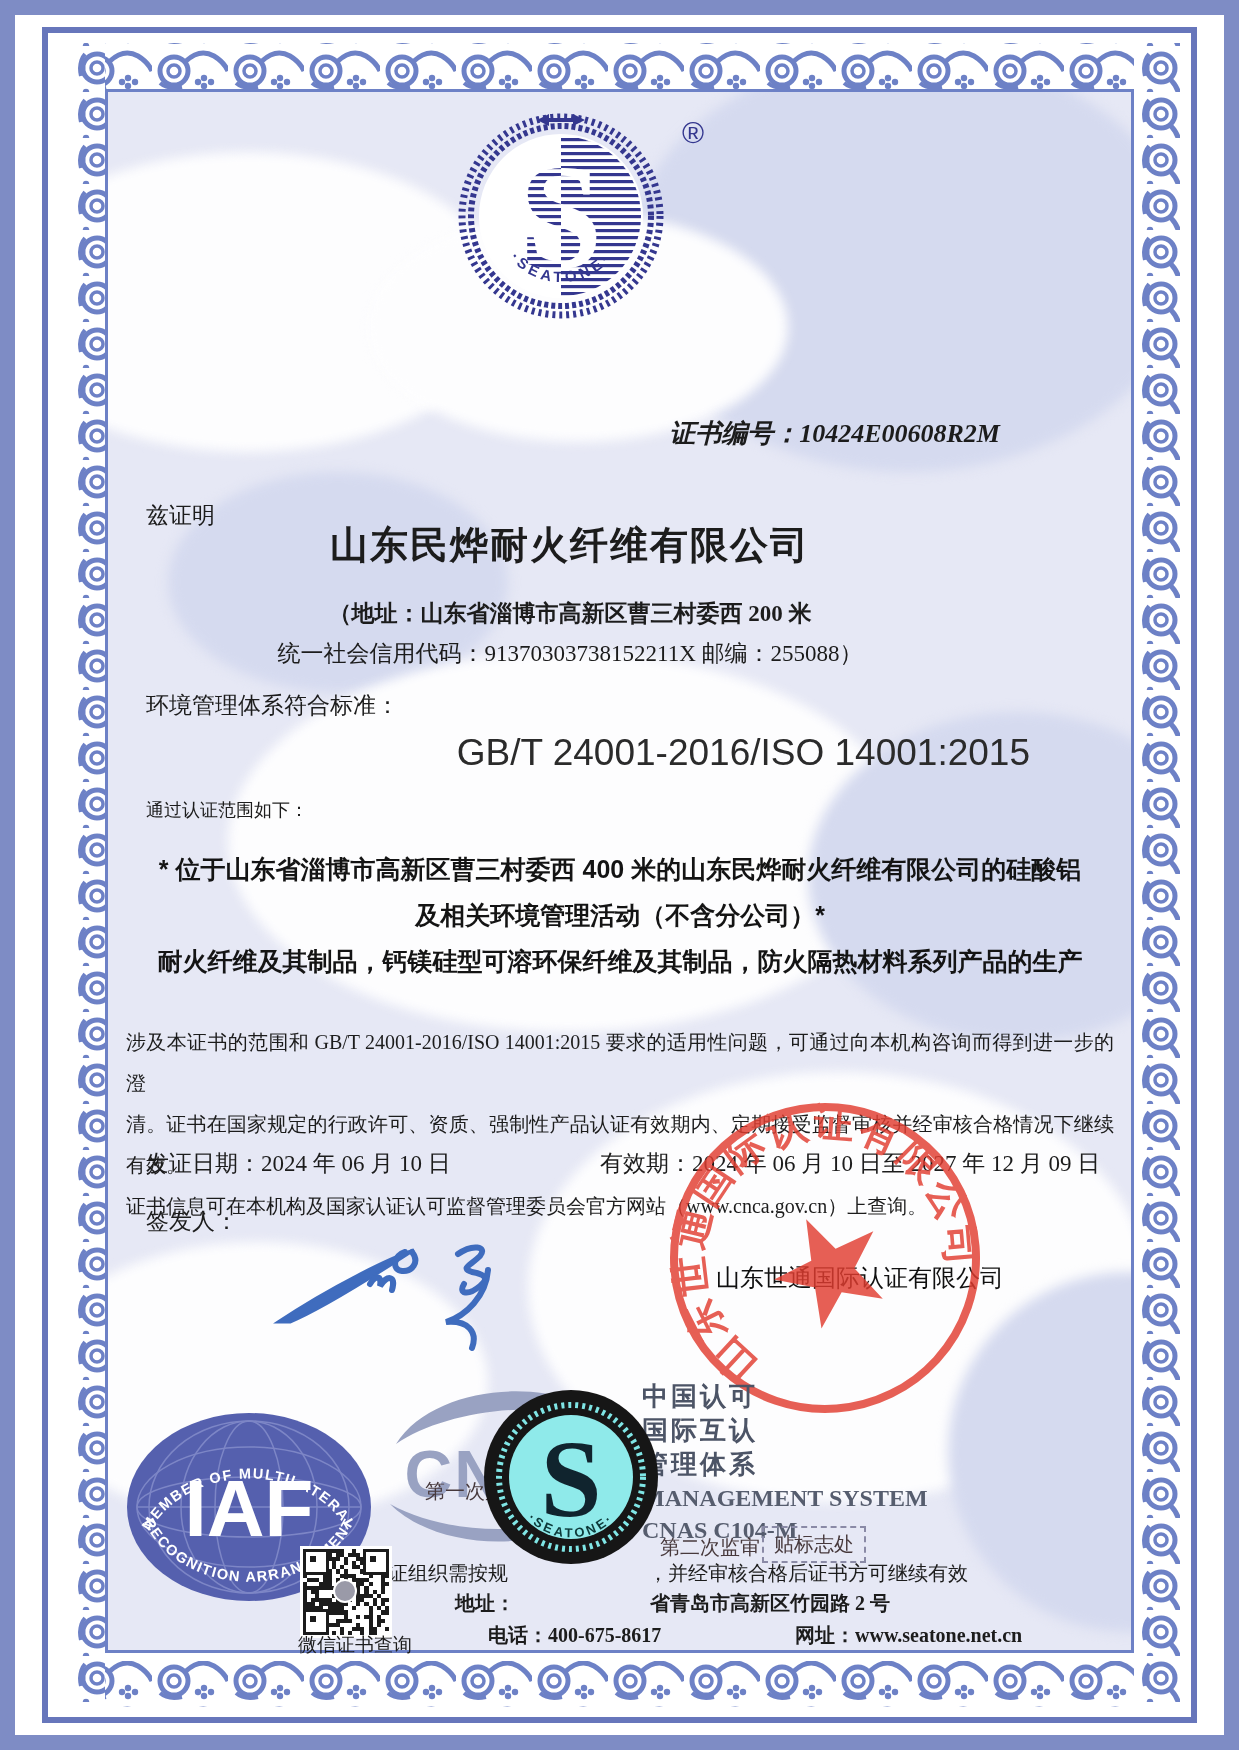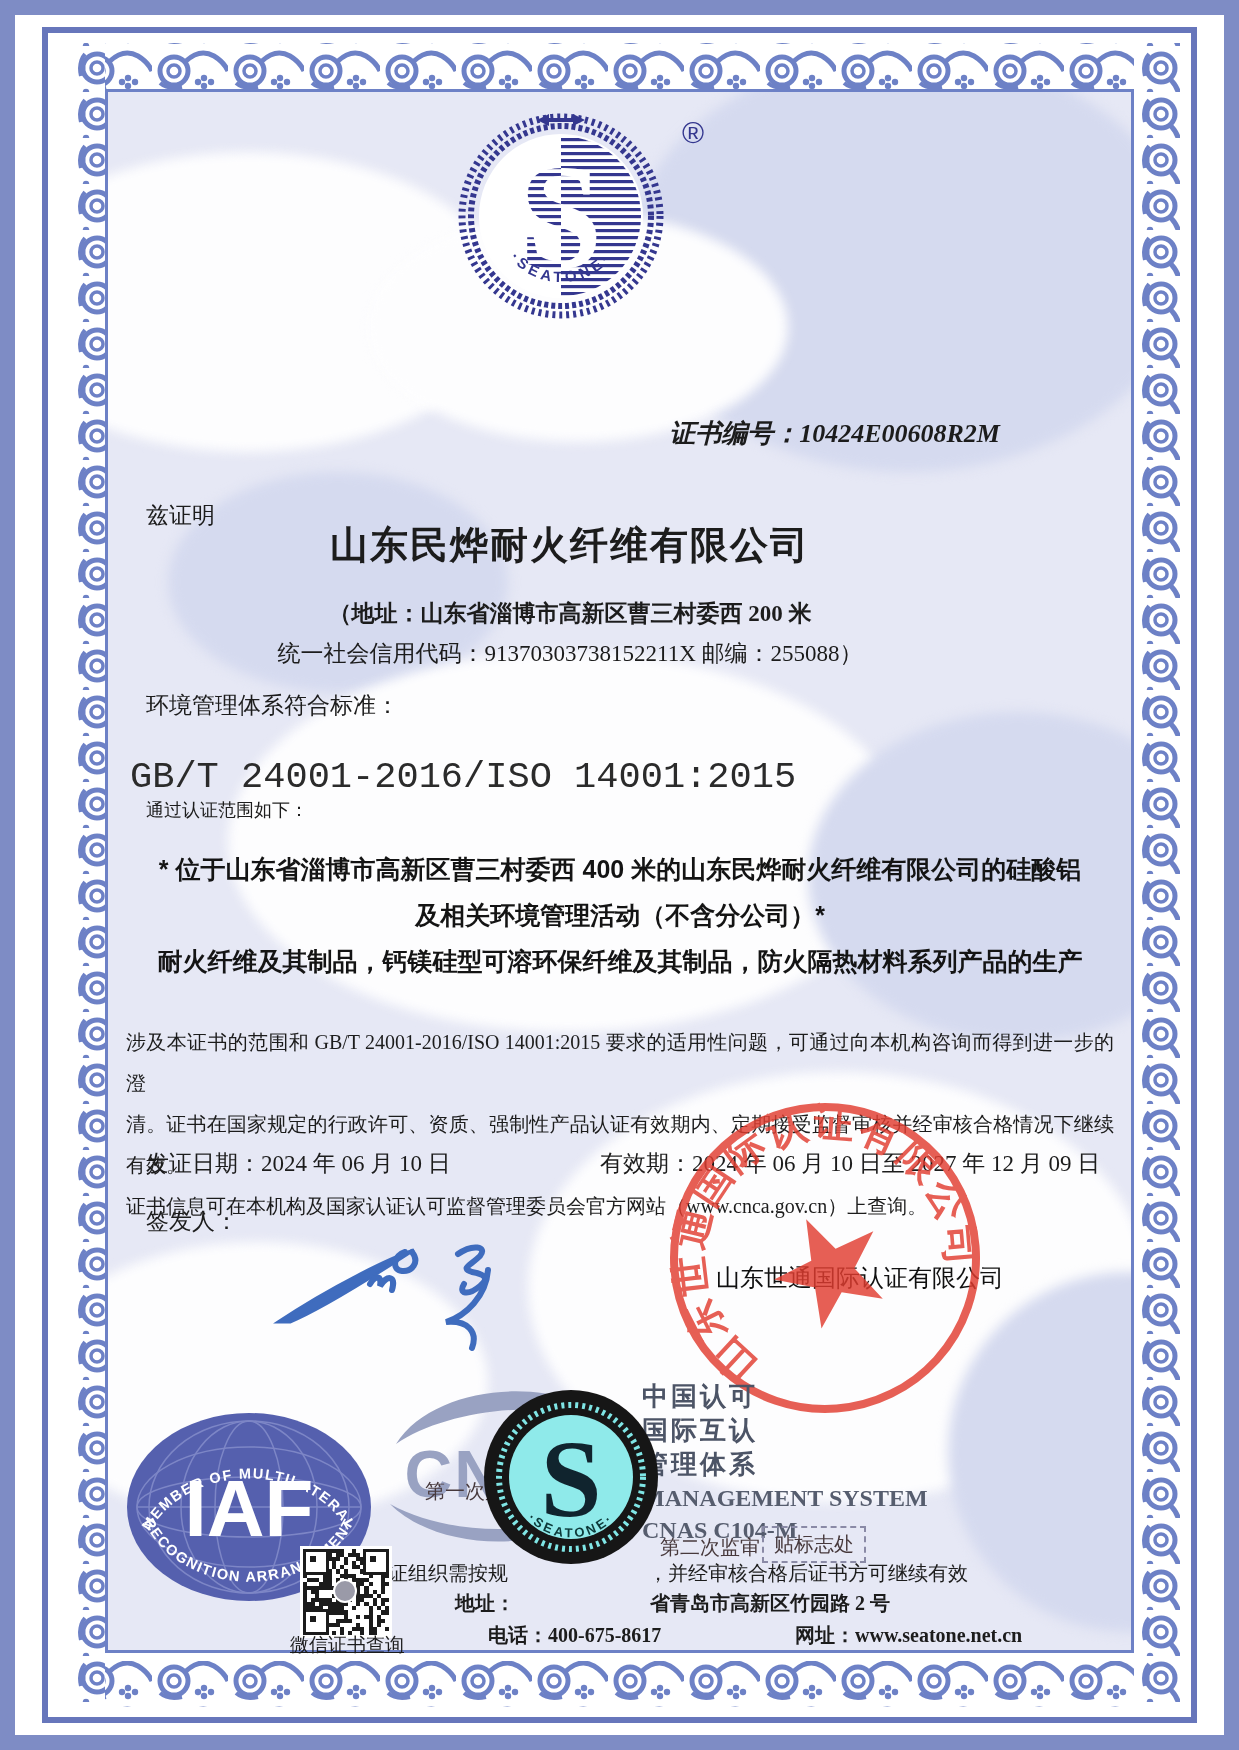--- a/index.html
+++ b/index.html
@@ -15,22 +15,22 @@
 
   .title{left:150px;top:332px;width:860px;text-align:center;font-size:47px;font-weight:bold;
          letter-spacing:32px;color:#161616;}
   .certno{left:560px;top:416px;width:440px;text-align:right;font-size:26px;font-weight:bold;font-style:italic;}
   .certify{left:146px;top:500px;font-size:23px;}
   .company{left:130px;top:520px;width:880px;text-align:center;font-size:38px;font-weight:bold;
            font-family:"Liberation Sans",sans-serif;letter-spacing:2px;}
   .addr1{left:130px;top:598px;width:880px;text-align:center;font-size:23px;font-weight:bold;}
   .addr2{left:130px;top:638px;width:880px;text-align:center;font-size:23px;}
   .stdlabel{left:146px;top:690px;font-size:23px;}
-  .standard{left:130px;top:756px;width:900px;text-align:left;font-size:37px;
-            font-family:Liberation Mono, monospace;color:#2b2b2b;}
+  .standard{left:130px;top:732px;width:900px;text-align:right;font-size:37px;
+            font-family:Liberation Sans, sans-serif;color:#2b2b2b;}
   .scopelabel{left:146px;top:798px;font-size:18px;}
   .scope{left:126px;top:846px;width:988px;text-align:center;font-size:25px;font-weight:bold;
          line-height:46px;font-family:"Liberation Sans",sans-serif;color:#141414;}
   .legal{left:126px;top:1022px;width:988px;text-align:justify;font-size:20px;line-height:41px;}
   .issue{left:146px;top:1148px;font-size:23px;}
   .valid{left:600px;top:1148px;font-size:23px;}
   .signer{left:146px;top:1206px;font-size:23px;}
   .certifier{left:716px;top:1262px;font-size:24px;color:#101010;}
 
   .accred{left:642px;top:1380px;width:330px;font-family:Liberation Serif, serif;}
@@ -40,21 +40,21 @@
   .f-label{font-size:20px;color:#47393c;}
   .first-audit{left:425px;top:1478px;}
   .second-audit{left:650px;top:1534px;margin-left:10px;}
   .sticker-box{left:762px;top:1526px;border:2px dashed #8a8aa6;padding:3px 10px;}
   .note-l{left:368px;top:1560px;font-size:20px;}
   .note-r{left:648px;top:1560px;font-size:20px;}
   .faddr-l{left:455px;top:1590px;font-size:20px;font-weight:bold;}
   .faddr-r{left:650px;top:1590px;font-size:20px;font-weight:bold;}
   .fphone{left:488px;top:1622px;font-size:20px;font-weight:bold;}
   .fweb{left:795px;top:1622px;font-size:20px;font-weight:bold;}
-  .wechat{left:282px;top:1632px;width:130px;text-align:center;font-size:19px;text-decoration:underline;}
+  .wechat{left:282px;top:1632px;width:130px;text-align:right;font-size:19px;}
 
   .qr{left:300px;top:1546px;width:86px;height:86px;background:#fff;padding:3px;
       display:grid;grid-template-columns:repeat(21,1fr);grid-auto-rows:1fr;}
   .qr i{display:block;}
   .qr i.on{background:#1b1b1b;}
   .qf{position:absolute;width:20px;height:20px;border:3px solid #1b1b1b;background:#fff;}
   .qf::after{content:"";position:absolute;left:4px;top:4px;width:6px;height:6px;background:#1b1b1b;}
   .qr-logo{position:absolute;left:36px;top:36px;width:20px;height:20px;border-radius:50%;
            background:#9a9aa8;border:2px solid #fff;}
 

